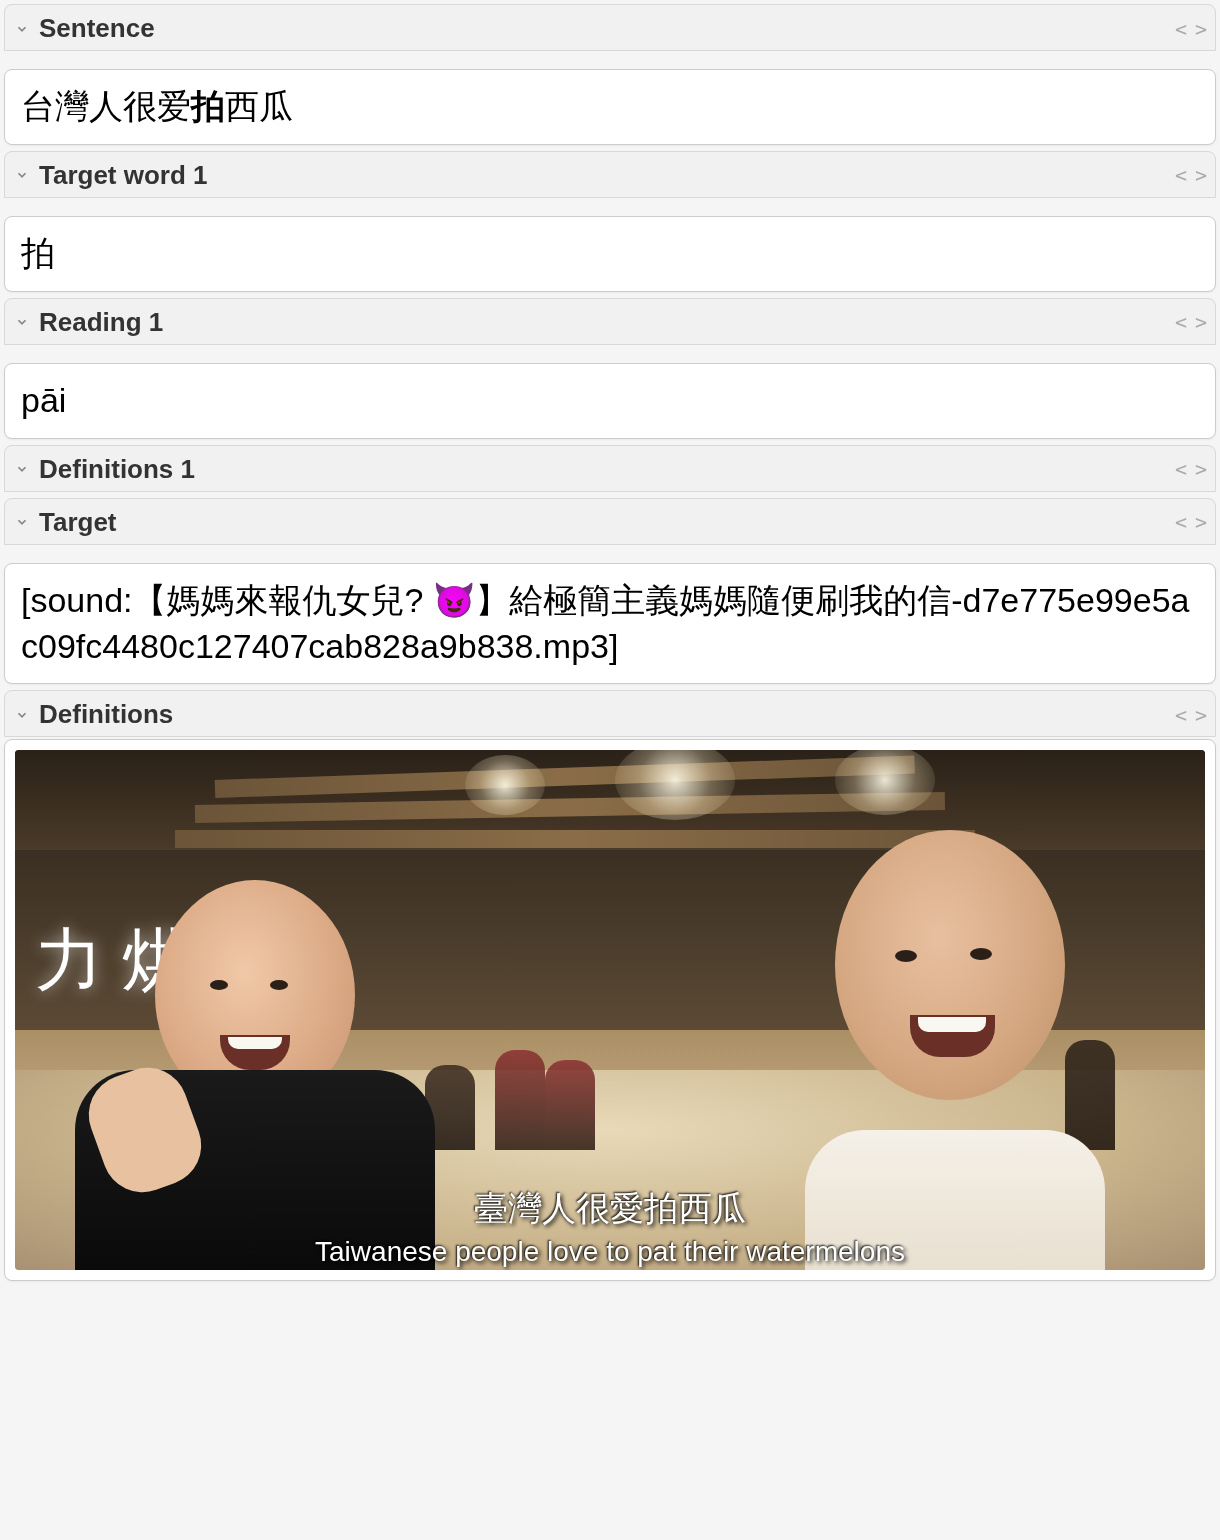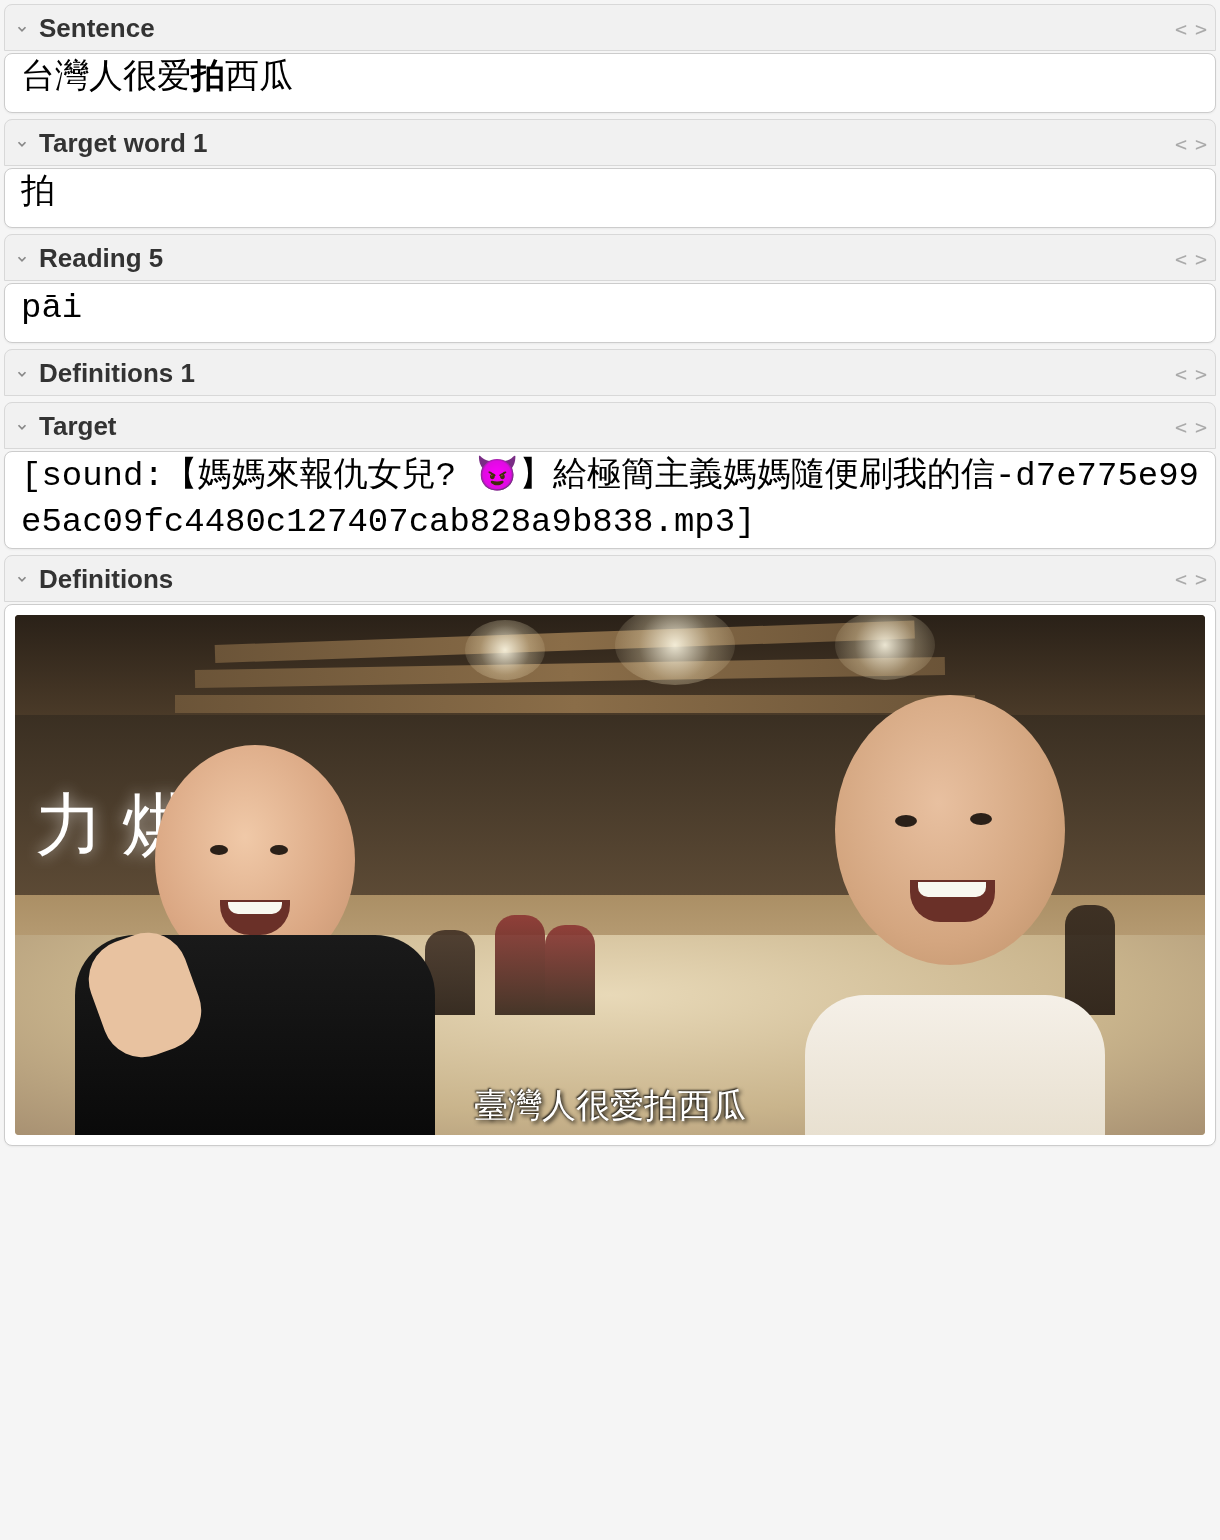--- a/index.html
+++ b/index.html
@@ -44,29 +44,28 @@
     .code-brackets {
       color: #aaa;
       font-size: 20px;
       font-family: monospace;
       letter-spacing: -2px;
     }
     .field-content {
       background: #fff;
       border: 1px solid #ccc;
       border-radius: 8px;
-      padding: 2px 16px;
-      margin-top: 2px;
+      padding: 14px 16px;
+      margin-top: 18px;
       font-size: 34px;
       color: #000;
       line-height: 1.35;
       min-height: 60px;
       word-break: break-all;
       box-shadow: 0 1px 2px rgba(0,0,0,0.05);
-      font-family: Liberation Mono, monospace;
     }
     .field-content .bold-word {
       font-weight: 700;
     }
     .screenshot-content {
       background: #fff;
       border: 1px solid #ccc;
       border-radius: 8px;
       padding: 10px;
       margin-top: 2px;
@@ -258,21 +257,21 @@
 </div>
 
 <div class="field-group">
   <div class="field-header">
     <div class="field-header-left">
       <span class="collapse-arrow">
         <svg viewBox="0 0 16 16" fill="none" stroke="#888" stroke-width="2">
             <path d="M4 6l4 4 4-4"></path>
           </svg>
       </span>
-      <span class="field-label">Reading 5</span>
+      <span class="field-label">Reading 1</span>
     </div>
     <span class="code-brackets">&lt;&nbsp;&gt;</span>
   </div>
   <div class="field-content">pāi</div>
 </div>
 
 <div class="field-group">
   <div class="field-header">
     <div class="field-header-left">
       <span class="collapse-arrow">
@@ -350,16 +349,17 @@
           <div class="eye" style="left:135px;top:118px;width:22px;height:12px;"></div>
           <div class="mouth" style="left:75px;top:185px;width:85px;height:42px;">
             <div class="teeth" style="left:8px;top:2px;width:68px;height:15px;"></div>
           </div>
         </div>
         <div class="body"></div>
       </div>
 
       <div class="subtitle-container">
         <div class="subtitle-cn">臺灣人很愛拍西瓜</div>
+        <div class="subtitle-en">Taiwanese people love to pat their watermelons</div>
       </div>
     </div>
   </div>
 </div>
 
 </body></html>

